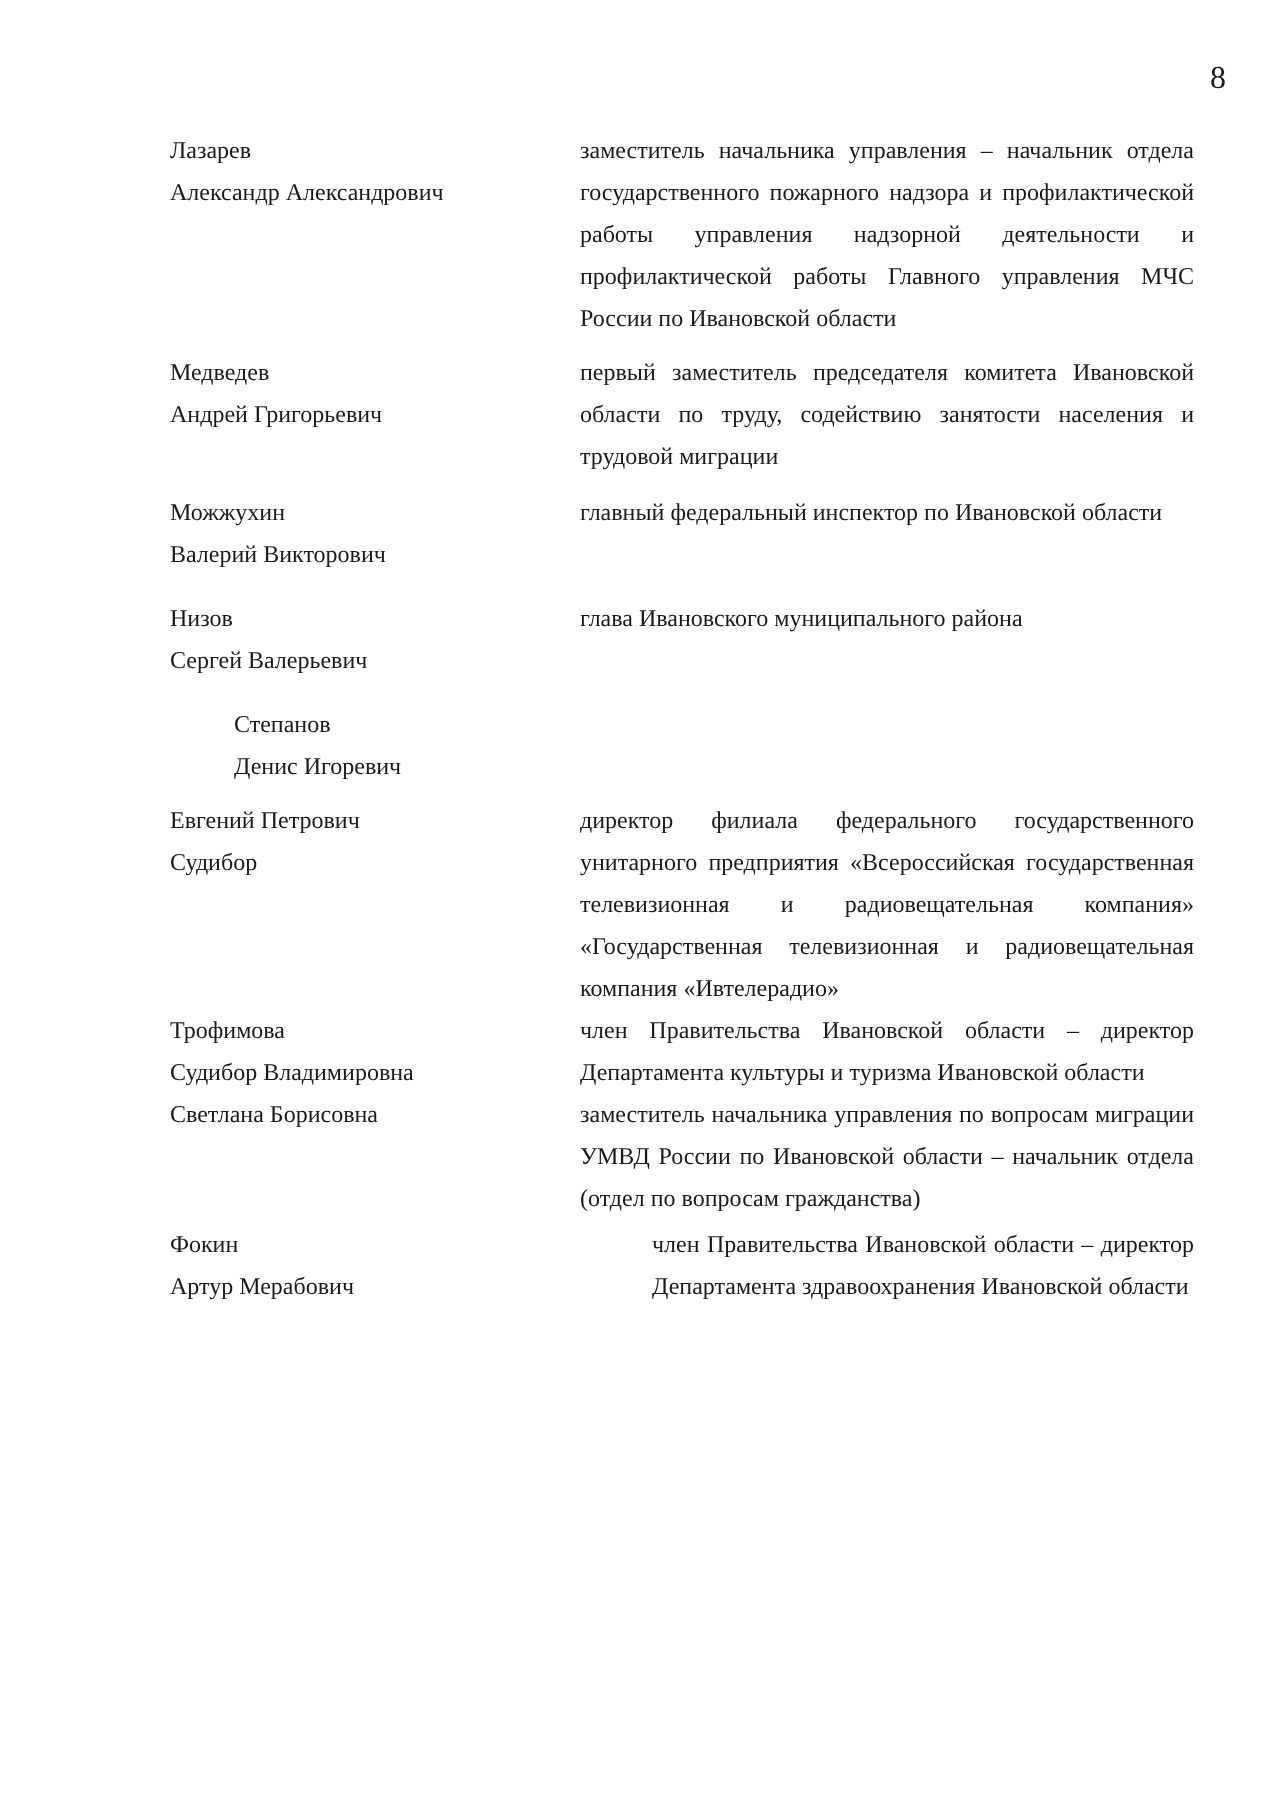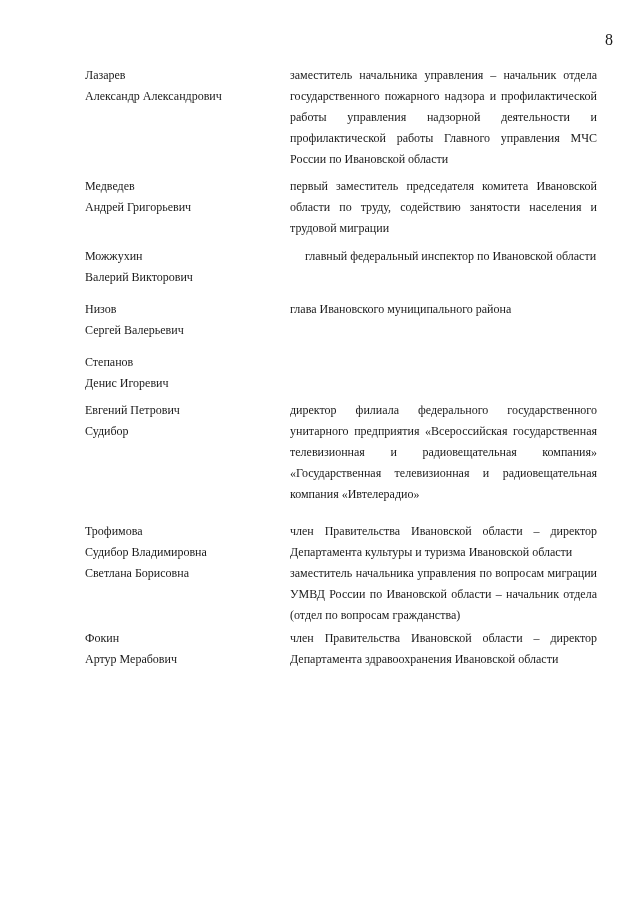--- a/index.html
+++ b/index.html
@@ -25,26 +25,26 @@
   .entries {
     margin: 65px 43px 0 85px;
   }
   .entry {
     display: flex;
     align-items: flex-start;
     font-size: 12px;
     line-height: 21px;
   }
   .entry + .entry { margin-top: 6px; }
-  .entry:nth-child(3) { margin-top: 7px; gap: 15px; }
+  .entry:nth-child(3) { margin-top: 7px; }
   .entry:nth-child(4) { margin-top: 11px; }
-  .entry:nth-child(5) { margin-top: 11px; }
-  .entry:nth-child(7) { margin-top: 16px; }
+  .entry:nth-child(5) { margin-top: 11px; margin-left: 32px; }
+  .entry:nth-child(7) { margin-top: 0px; }
   .entry:nth-child(8) { margin-top: 0px; }
-  .entry:nth-child(9) { margin-top: 2px; }
+  .entry:nth-child(9) { margin-top: 2px; gap: 36px; }
   .col-name {
     flex: 0 0 205px;
     width: 205px;
   }
   .col-position {
     flex: 1 1 auto;
     text-align: justify;
   }
 </style>
 </head>

